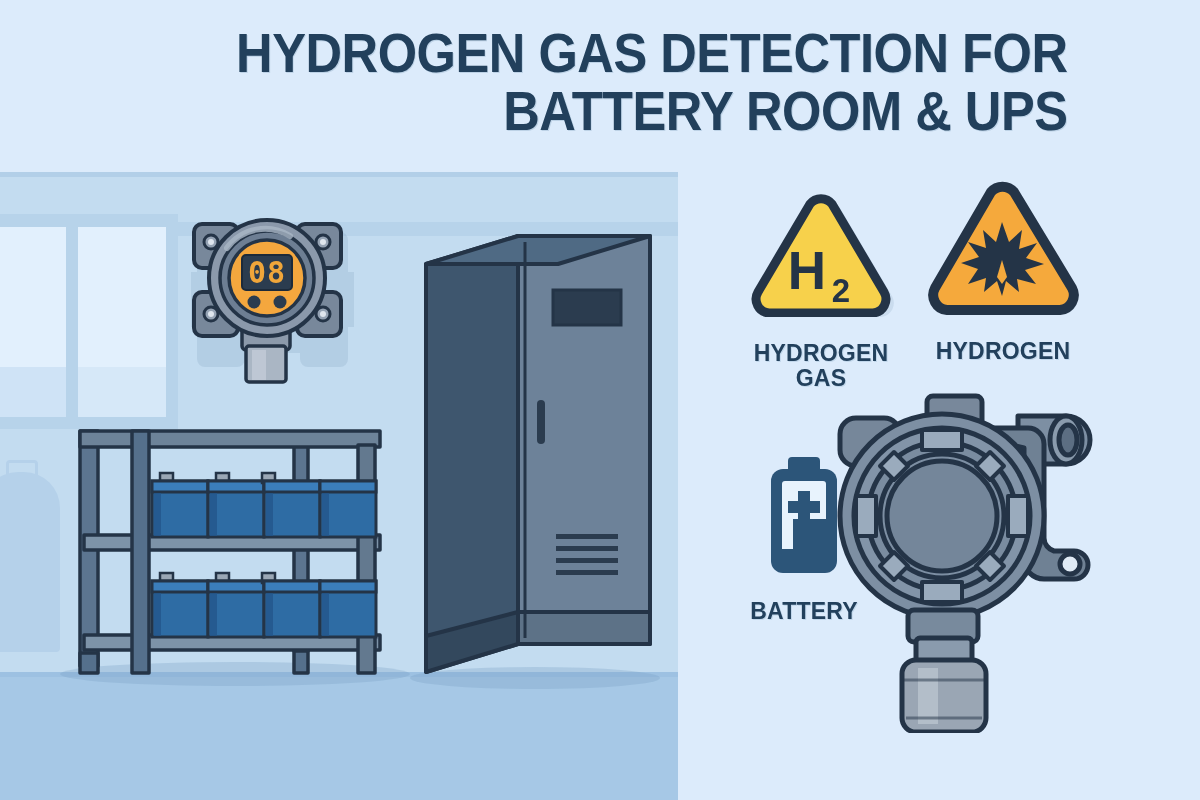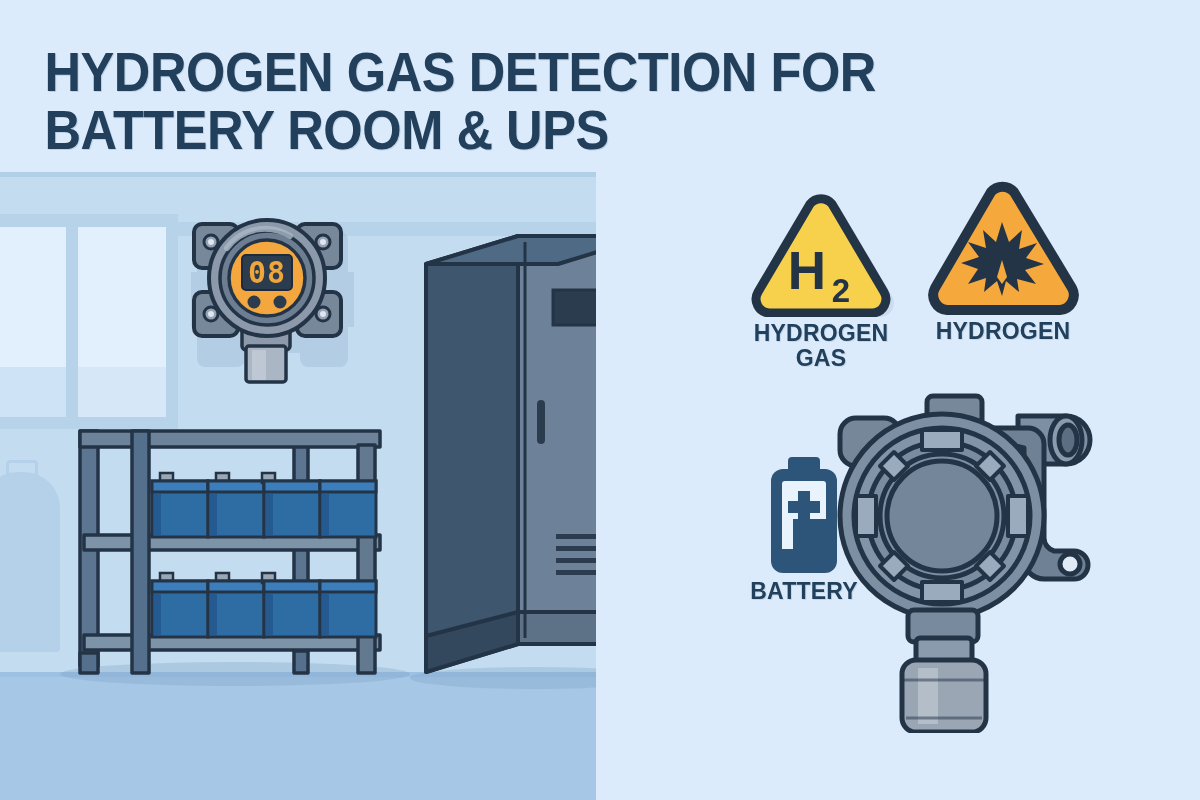--- a/index.html
+++ b/index.html
@@ -19,43 +19,42 @@
     height: 800px;
     background: #dcebfb;
   }
 
   
   #title-block {
     position: absolute;
     left: 0;
     top: 24px;
     width: 1112px;
-    text-align: left;
+    text-align: right;
     z-index: 40;
-    margin-top: 19px;
   }
   #title-block .title-line {
     display: block;
     font-family: "Liberation Sans", sans-serif;
     font-weight: bold;
     font-size: 55px;
     line-height: 58px;
     letter-spacing: -0.5px;
     color: #22405c;
     transform: scaleX(0.92);
     transform-origin: center;
     text-shadow: 1px 1px 0 rgba(150,180,205,0.45);
   }
 
   
   #scene-panel {
     position: absolute;
     left: 0;
     top: 172px;
-    width: 596px;
+    width: 678px;
     height: 628px;
     overflow: hidden;
     background: #eab308;
   }
   .wall {
     position: absolute;
     left: 0; top: 0;
     width: 678px; height: 500px;
     background: #c3dcf0;
   }
@@ -119,21 +118,21 @@
   
   .abs-svg { position: absolute; }
 
   
   .badge {
     position: absolute;
     text-align: center;
     width: 170px;
   }
   .badge-caption {
-    margin-top: 0;
+    margin-top: 20px;
     font-family: "Liberation Sans", sans-serif;
     font-weight: bold;
     font-size: 23px;
     line-height: 25px;
     color: #22405c;
     letter-spacing: 0.2px;
     text-shadow: 1px 1px 0 rgba(160,190,215,0.45);
   }
   #badge-hydrogen { left: 736px; top: 192px; }
   #badge-explosion { left: 918px; top: 180px; }

